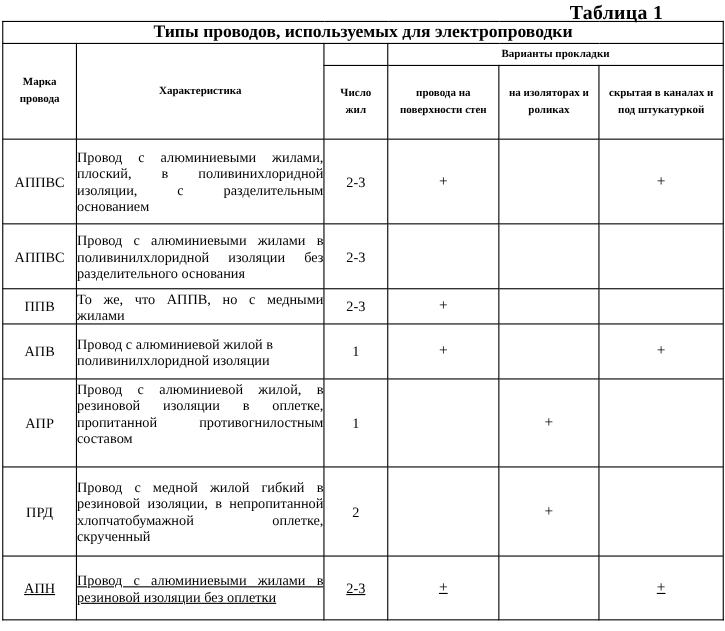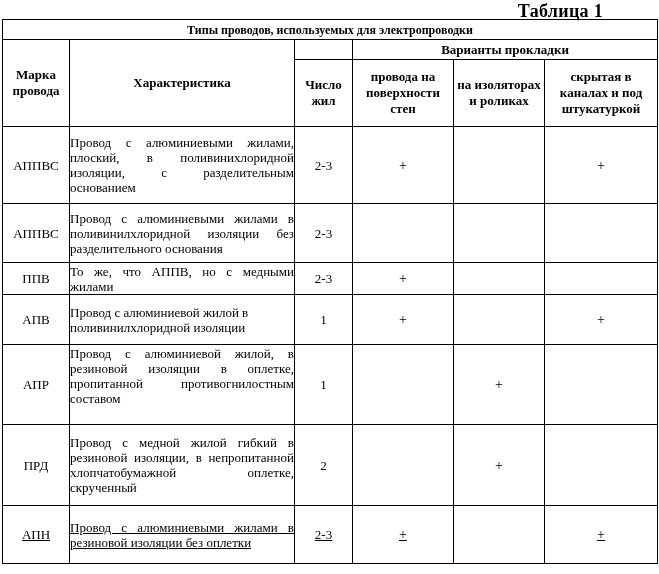--- a/index.html
+++ b/index.html
@@ -17,22 +17,22 @@
     width: 655px;
     border-collapse: collapse;
     table-layout: fixed;
     font-size: 13px;
   }
   table.wires td, table.wires th {
     border: 1.5px solid #000;
     padding: 0;
     vertical-align: middle;
   }
-  th { font-weight: bold; font-size: 13px; line-height: 16px; text-align: center; }
-  th.title { height: 19px; font-size: 12px; }
+  th { font-weight: bold; font-size: 10px; line-height: 16px; text-align: center; }
+  th.title { height: 19px; font-size: 16px; }
   th.variants { height: 19px; }
   th.sub { height: 66px; }
   td { line-height: 15px; }
   td.brand { text-align: center; }
   td.desc { text-align: justify; padding: 0 6px 0 8px; }
   td.cores { text-align: center; }
   td.mark { text-align: center; font-size: 14px; }
   tr.r1 td { height: 76px; }
   tr.r2 td { height: 58px; }
   tr.r3 td { height: 31px; }

